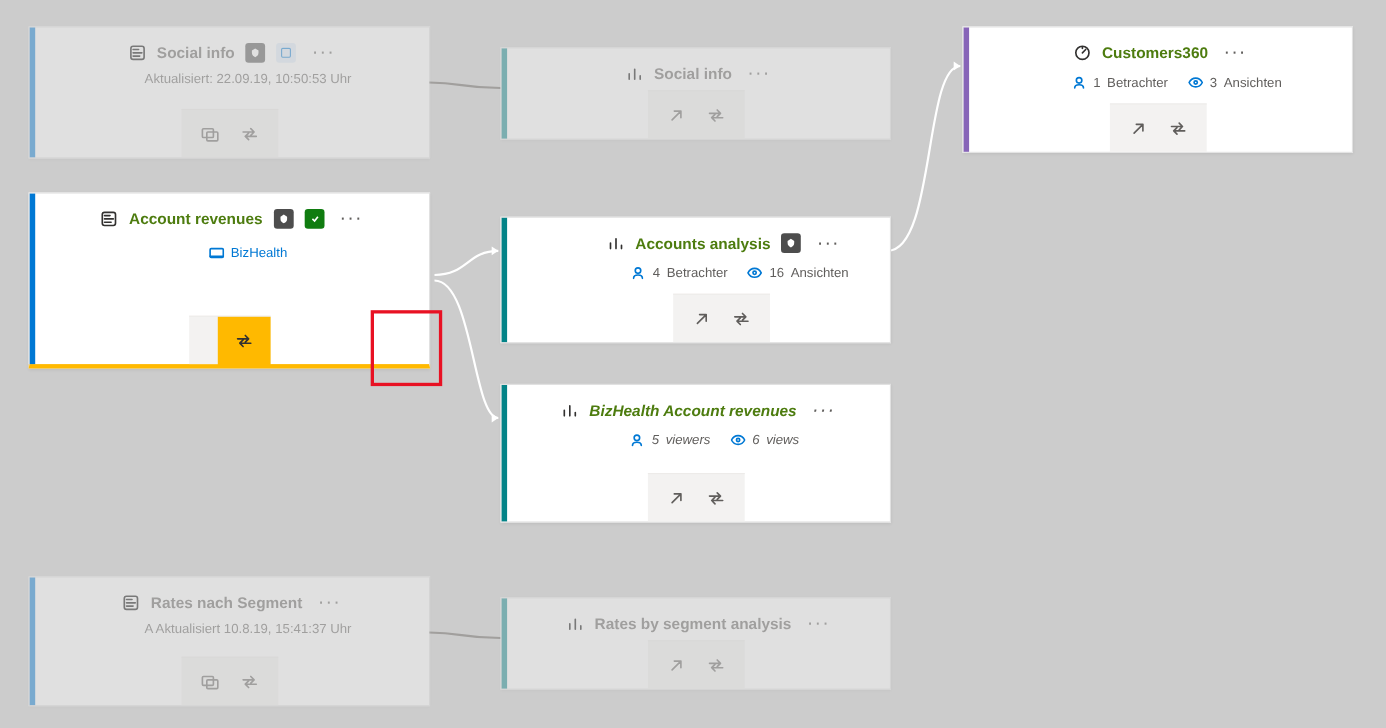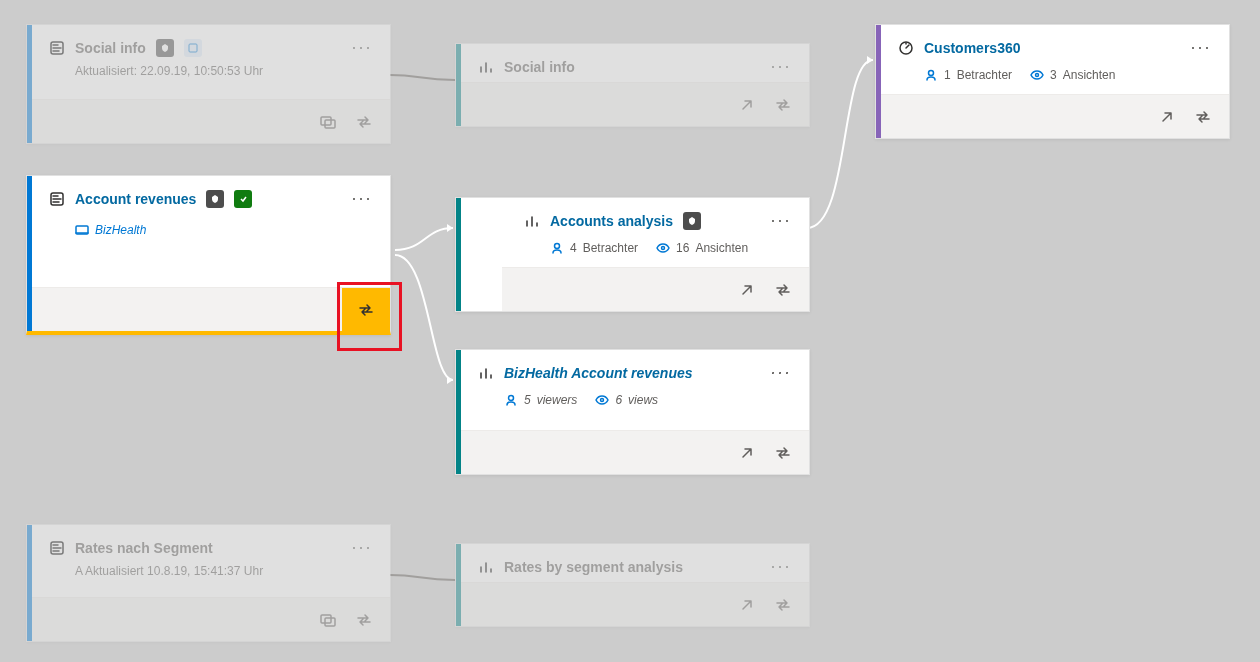--- a/index.html
+++ b/index.html
@@ -20,55 +20,56 @@
     z-index: 1;
   }
   .card {
     position: absolute;
     background: #fff;
     border: 1px solid #e1e1e1;
     box-shadow: 0 1px 3px rgba(0,0,0,0.08);
     display: flex;
     flex-direction: column;
     z-index: 2;
+    align-items: center;
   }
   .card .leftbar {
     position: absolute;
     left: 0; top: 0;
     width: 5px; height: 100%;
   }
   .card.dim {
     opacity: 0.4;
   }
   .card-header {
     padding: 12px 14px 4px 22px;
     display: flex;
     align-items: center;
     gap: 10px;
   }
   .card-header .title {
     font-size: 14px;
     font-weight: 600;
-    color: #0369a1;
+    color: #4d7c0f;
   }
   .card.dim .title { color: #605e5c; }
   .card-header .ellipsis {
     margin-left: auto;
     color: #605e5c;
     cursor: pointer;
     font-size: 18px;
     letter-spacing: 1px;
     padding: 0 4px;
   }
   .card-body {
     padding: 2px 14px 10px 48px;
     font-size: 12px;
     color: #605e5c;
   }
-  .card-body .line2 { margin-top: 8px; display:flex; align-items:center; gap:6px;font-style:italic;}
+  .card-body .line2 { margin-top: 8px; display:flex; align-items:center; gap:6px;}
   .card-body .link { color: #0078d4; }
   .stats {
     padding: 6px 14px 10px 48px;
     font-size: 12px;
     color: #605e5c;
     display: flex;
     align-items: center;
     gap: 18px;
   }
   .stat { display:flex; align-items:center; gap:6px; }

